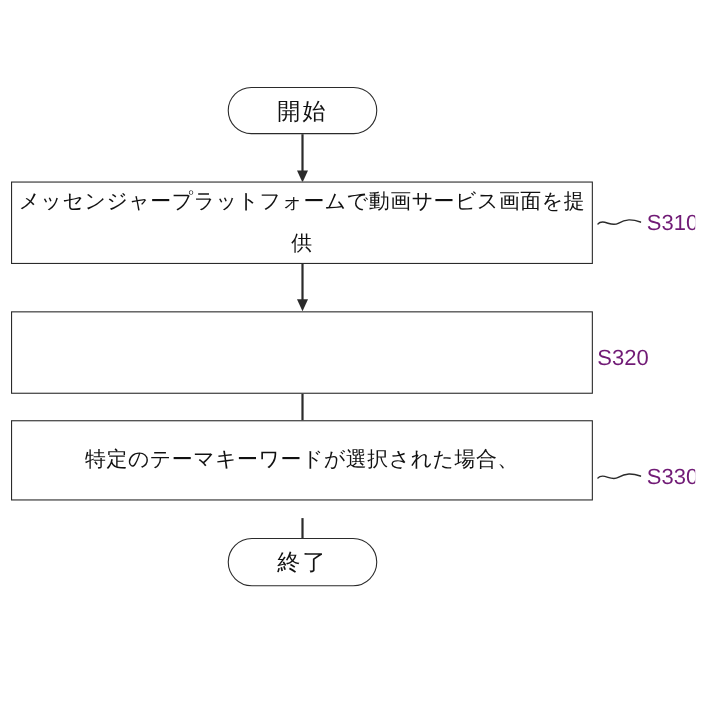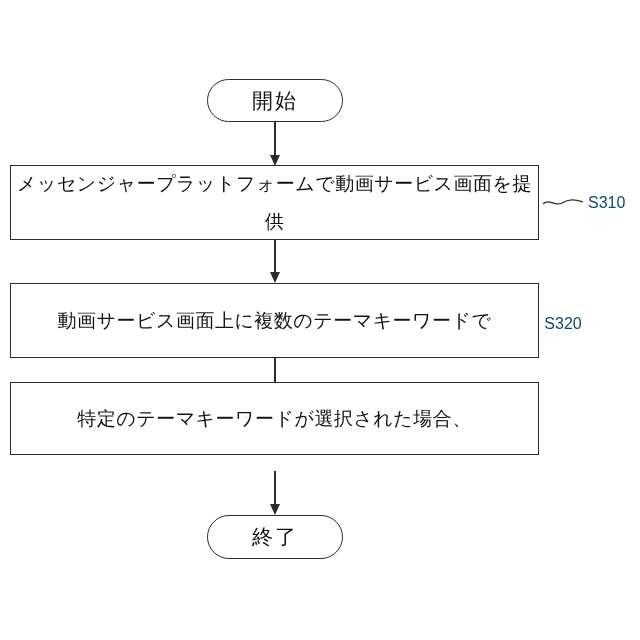--- a/index.html
+++ b/index.html
@@ -63,22 +63,22 @@
   
   .tag {
     position: absolute;
     left: 543px;
     display: flex; align-items: center;
     gap: 5px;
     height: 22px;
   }
   .tag svg { display: block; }
   .tag .tag-text {
-    font-size: 16px;
-    color: #0c4a6e;
+    font-size: 20px;
+    color: #701a75;
     white-space: nowrap;
   }
 </style>
 </head>
 <body>
 
 <div class="canvas">
 
   <div class="terminal" style="top:79px;">
     <span>開始</span>
@@ -99,42 +99,47 @@
     </svg>
     <span class="tag-text">S310</span>
   </div>
 
   <div class="arrow" style="top:240px; height:43px;">
     <span class="shaft" style="height:33px;"></span>
     <span class="head"></span>
   </div>
 
   <div class="step" style="top:283px; height:75px;">
-    <div>動画サービス画面上に複数のテーマキーワードで</div>
   </div>
 
   <div class="tag" style="top:310px;flex-direction:column;">
     <svg width="40" height="14" viewBox="0 0 40 14">
       <path d="M0,8 C6,2 12,11 19,7 S31,3 40,6" fill="none" stroke="#2b2b2b" stroke-width="1.3"></path>
     </svg>
     <span class="tag-text">S320</span>
   </div>
 
   <div class="arrow" style="top:358px; height:40px;">
     <span class="shaft" style="height:30px;"></span>
     <span class="head"></span>
   </div>
 
   <div class="step" style="top:382px; height:73px;">
     <div>特定のテーマキーワードが選択された場合、</div>
   </div>
 
+  <div class="tag" style="top:423px;">
+    <svg width="40" height="14" viewBox="0 0 40 14">
+      <path d="M0,8 C6,2 12,11 19,7 S31,3 40,6" fill="none" stroke="#2b2b2b" stroke-width="1.3"></path>
+    </svg>
+    <span class="tag-text">S330</span>
+  </div>
 
   <div class="arrow" style="top:471px; height:44px;">
     <span class="shaft" style="height:34px;"></span>
     <span class="head"></span>
   </div>
 
-  <div class="terminal" style="top:515px; height:44px;">
+  <div class="terminal" style="top:489px; height:44px;">
     <span>終了</span>
   </div>
 
 </div>
 
 </body></html>

